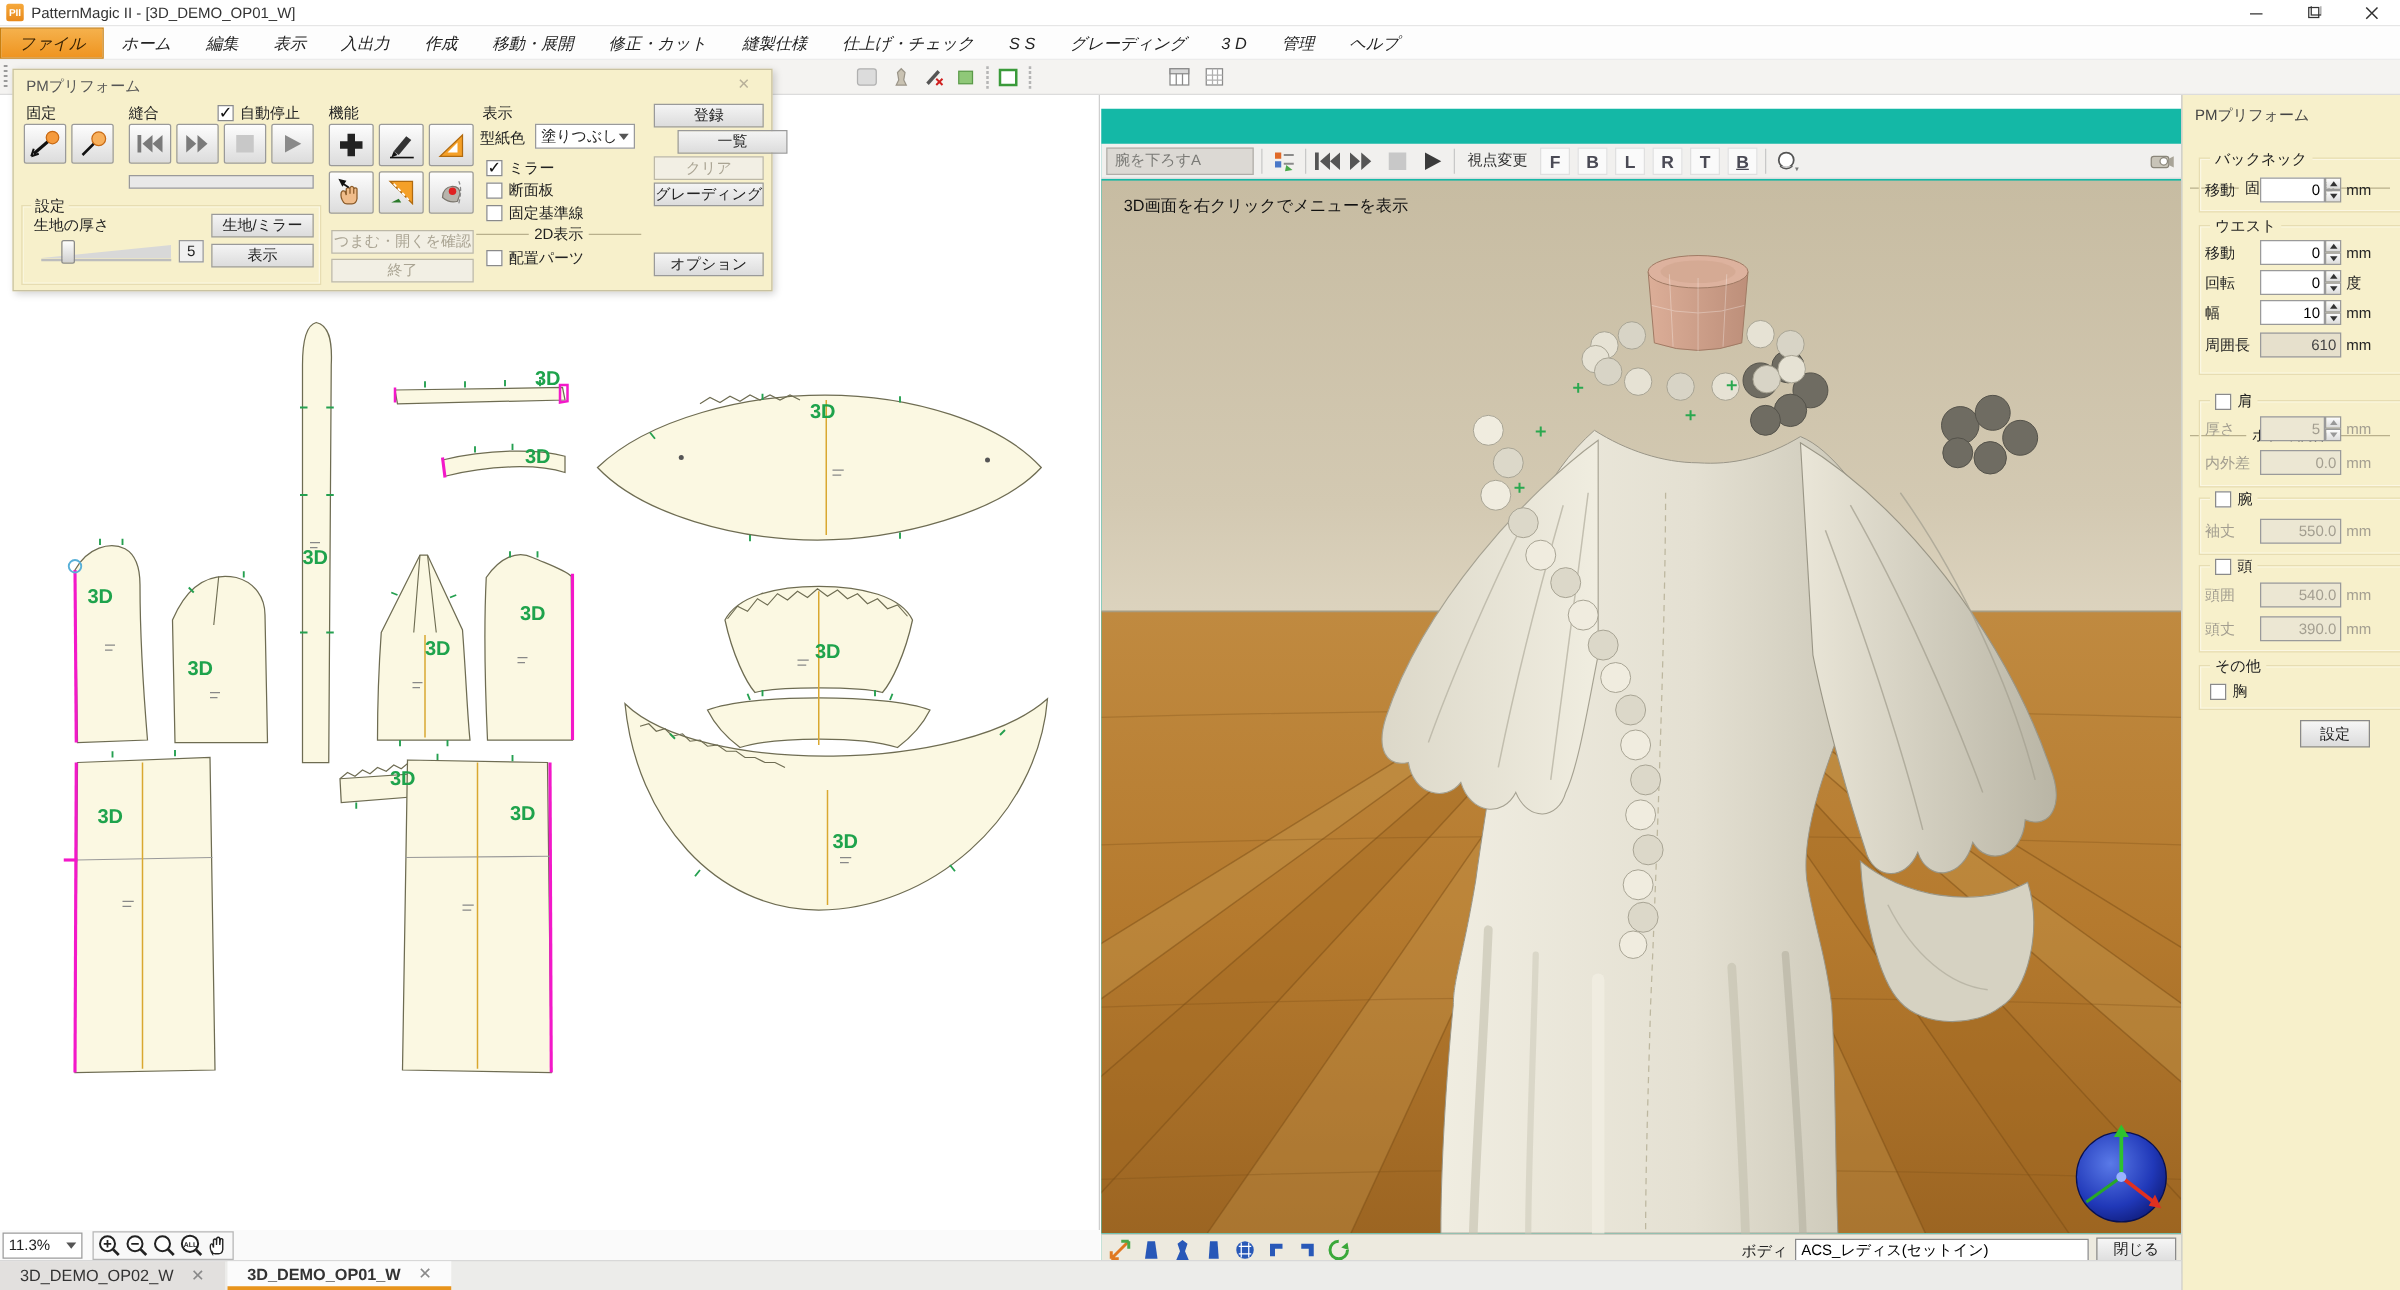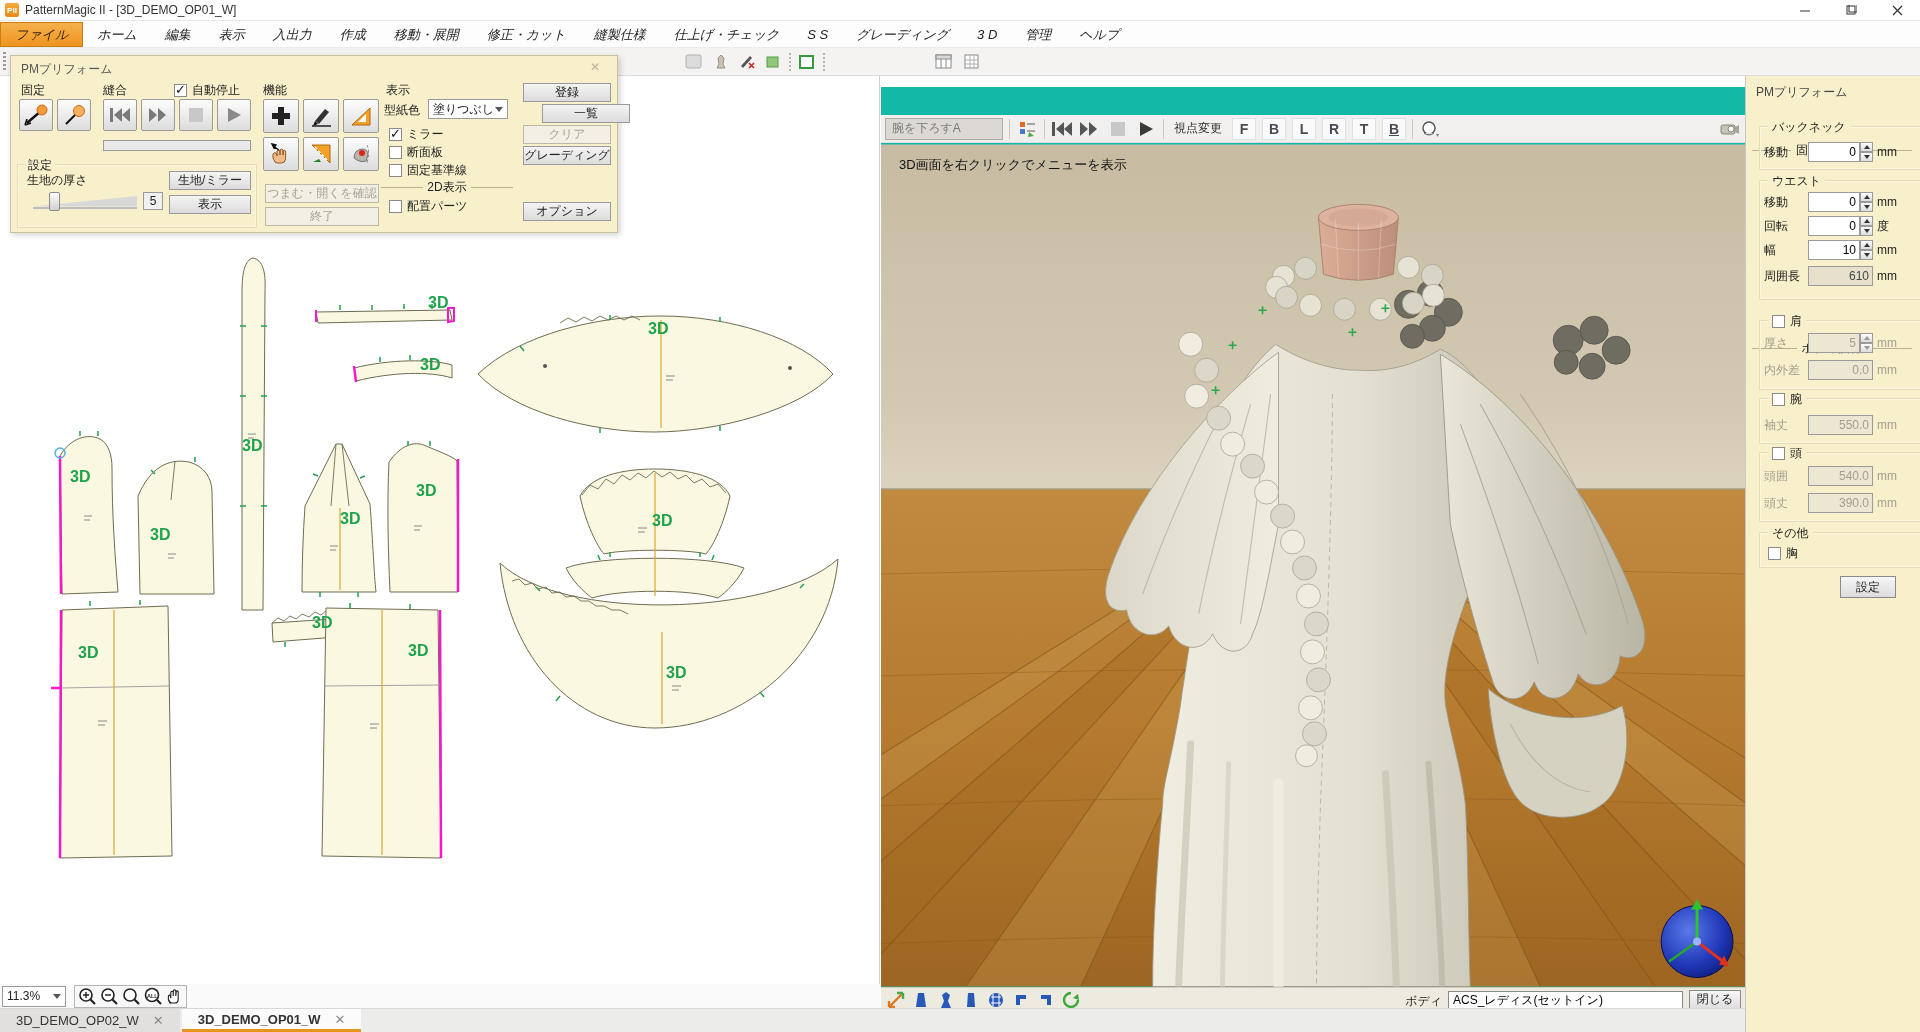--- a/index.html
+++ b/index.html
@@ -70,21 +70,21 @@
   .v3d-sep { width:1px; height:20px; background:#c8c8c8; }
   .v3d-ic { width:22px; height:22px; display:flex; align-items:center; justify-content:center; }
   .viewpoint-lbl { font-size:12px; color:#333; margin:0 4px; }
   .fblrtb { width:24px; height:22px; background:#fafafa; border:1px solid #e0e0e0; font-weight:bold; font-size:14px; color:#4a4a55; display:flex; align-items:center; justify-content:center; }
   .fblrtb.underline { text-decoration:underline; }
   .scene { position:absolute; left:0; top:57px; width:864px; height:843px; overflow:hidden; }
   .scene-msg { position:absolute; left:18px; top:12px; font-size:13px; color:#111; z-index:5; }
   .v3d-bottom { position:absolute; left:0; top:900px; width:864px; height:24px; background:#edeadf; border-top:1px solid #cfccc0; display:flex; align-items:center; padding:0 4px; gap:3px; }
   .body-group { margin-left:auto; display:flex; align-items:flex-end; gap:6px; }
   .body-input { width:235px; height:19px; background:#fff; border:1px solid #8a8a8a; font-size:12px; padding:0 4px; font-family:inherit; }
-  .close3d-btn { width:52px; height:20px; background:linear-gradient(#f6f6f6,#dedede); border:1px solid #8a8a8a; font-size:12px; display:flex; align-items:center; justify-content:center; }
+  .close3d-btn { width:64px; height:20px; background:linear-gradient(#f6f6f6,#dedede); border:1px solid #8a8a8a; font-size:12px; display:flex; align-items:center; justify-content:center; }
 
   
   .rightpanel { left:1745px; top:76px; width:175px; height:956px; background:#f7f0cb; border-left:1px solid #c8c8c8; }
   .rp-title { position:absolute; left:10px; top:8px; font-size:12px; color:#444; }
   .rp-section-hd { position:absolute; left:6px; width:160px; font-size:12px; color:#222; display:flex; align-items:center; gap:5px;margin-top:36px; }
   .rp-section-hd::before, .rp-section-hd::after { content:""; height:1px; background:#b9b08c; flex:1; }
   .rp-box { position:absolute; left:13px; width:163px; border:1px solid #e7ddb2; box-shadow:inset 0 0 0 1px #fbf7e3; }
   .rp-box-label { position:absolute; left:8px; top:-8px; background:#f7f0cb; padding:0 4px; font-size:12px; color:#222; }
   .rp-row { position:absolute; left:4px; width:158px; height:22px; display:flex; align-items:center; }
   .rp-row .lbl { width:44px; font-size:12px; color:#222; }

